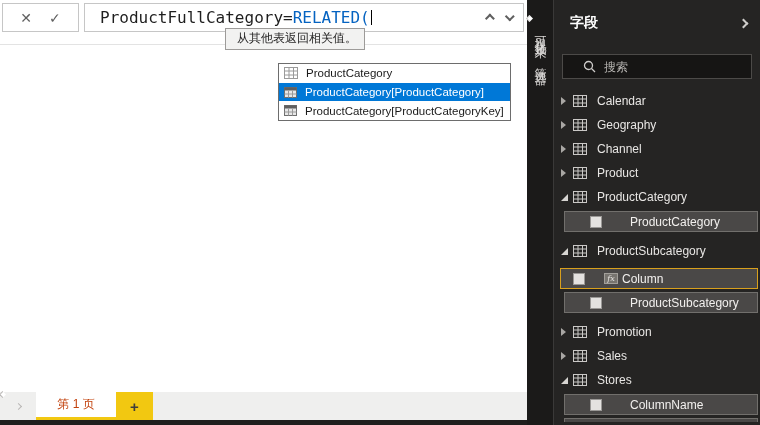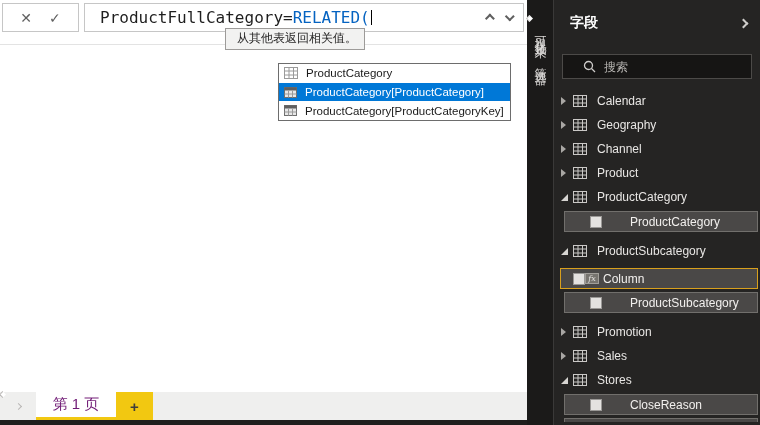--- a/index.html
+++ b/index.html
@@ -31,21 +31,21 @@
   .chev.right { transform:rotate(-135deg); }
   .chev.light { border-color:#cfcdcb; }
 
   .canvas { position:absolute; left:0; top:46px; width:527px; height:346px; background:#fff; }
 
   .pagebar { position:absolute; left:0; bottom:5px; width:527px; height:28px;
              background:#efefee; display:flex; align-items:stretch; }
   .page-nav { width:36px; display:flex; align-items:center; justify-content:center; gap:7px; }
   .page-tab { width:80px; background:#fff; border-bottom:3px solid #F2C811;
               display:flex; align-items:center; justify-content:center;
-              font-size:15px; color:#701a75; }
+              font-size:12px; color:#c2410c; }
   .plus-tab { width:37px; background:#F2C811; display:flex; align-items:center;
               justify-content:center; color:#3f3d3b; font-size:15px; font-weight:bold; }
   .bottom-strip { position:absolute; left:0; bottom:0; width:527px; height:5px; background:#1f1e1d; }
 
   
   .tooltip { position:absolute; left:225px; top:28px; width:max-content; z-index:6;
              background:#f2f2f1; border:1px solid #9d9b99; padding:2px 7px 3px 4px;
              font-size:12px; color:#201f1f; line-height:15px; }
   .tooltip .desc { padding-left:7px; }
   .dropdown { position:absolute; left:278px; top:63px; min-width:219px; width:fit-content;
@@ -84,21 +84,21 @@
   .tri-e { width:0; height:0; border-left:7px solid transparent; border-bottom:7px solid #d7d5d2; }
   .tbl-icon { display:inline-flex; margin-left:1px; }
   .parent .lbl { margin-left:10px; color:#e8e6e4; }
 
   .childbar { height:21px; margin:2px 2px 3px 10px; background:#4a4847; border:1px solid #716f6c;
               display:flex; align-items:center; padding-left:25px; }
   .childbar .lbl { margin-left:28px; color:#f2f0ee; }
   .childbar.active { margin-left:6px; border-color:#D8A01D; padding-left:12px; }
   .childbar.active .lbl { margin-left:4px; }
   .cb { width:12px; height:12px; background:#e4e2e0; box-shadow: inset 0 0 0 1px #9a9896; }
-  .fxcol-icon { width:14px; height:11px; margin-left:0; background:#77746f;
+  .fxcol-icon { width:14px; height:11px; margin-left:19px; background:#77746f;
                 border:1px solid #a29f9a; color:#e4e2df; font-size:8px; line-height:9px;
                 text-align:center; font-style:italic; font-family:"DejaVu Serif", serif; }
   .gap4 { height:4px; } .gap3 { height:3px; }
   .partialbar { height:4px; margin:3px 2px 0 10px; background:#4a4847; border:1px solid #716f6c;
                 border-bottom:none; }
 </style>
 </head>
 <body>
 
 <div class="app">
@@ -362,20 +362,20 @@
               <line x1="0.5" y1="8" x2="13.5" y2="8" stroke="#cbc9c7"></line>
               <line x1="5" y1="0.5" x2="5" y2="11.5" stroke="#cbc9c7"></line>
               <line x1="9.5" y1="0.5" x2="9.5" y2="11.5" stroke="#cbc9c7"></line>
             </svg>
         </span>
         <span class="lbl">Stores</span>
       </div>
 
       <div class="childbar">
         <span class="cb"></span>
-        <span class="lbl">CloseReason</span>
+        <span class="lbl">ColumnName</span>
       </div>
 
       <div class="partialbar"></div>
     </div>
   </div>
 
 </div>
 
 </body></html>

